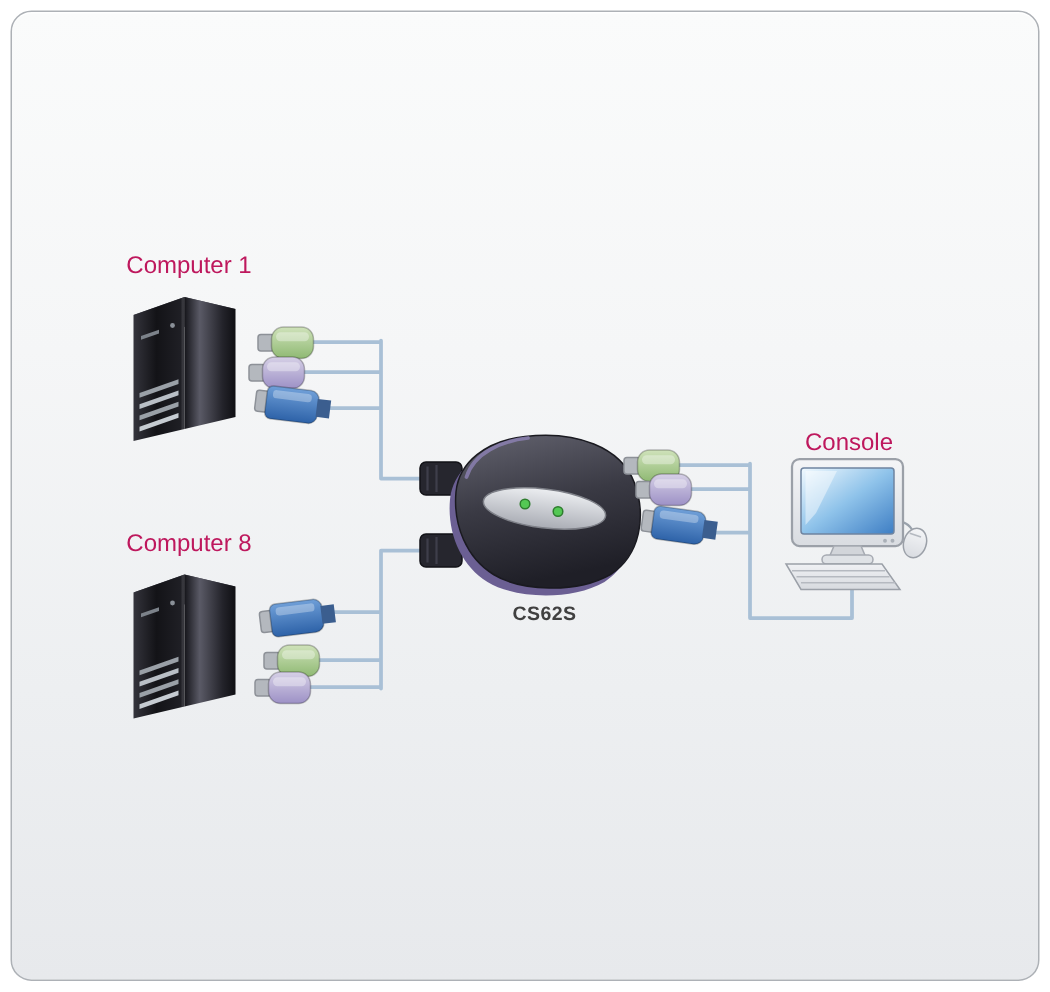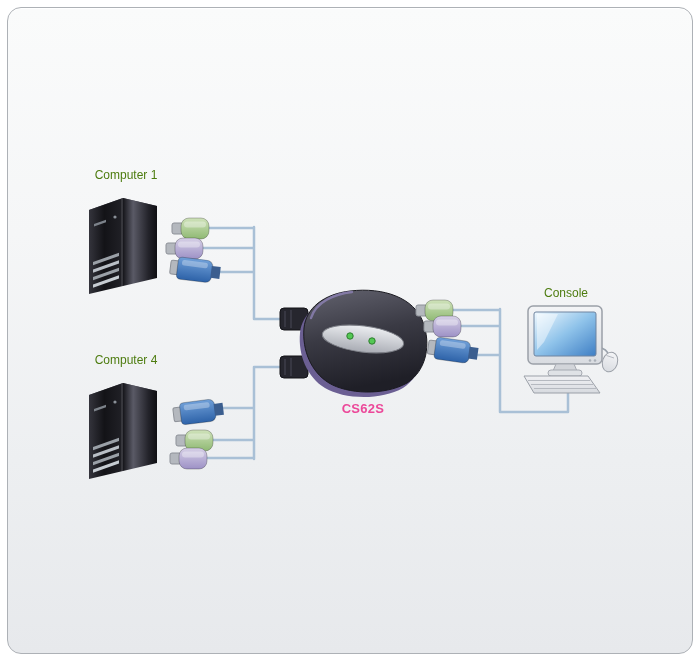--- a/index.html
+++ b/index.html
@@ -14,29 +14,29 @@
     position: absolute;
     left: 7px; top: 7px; right: 7px; bottom: 7px;
     border: 1px solid #adb1b6;
     border-radius: 14px;
     background: linear-gradient(180deg, #fafbfb 0%, #f5f6f7 35%, #edeff1 70%, #e7e9ec 100%);
     box-shadow: inset 0 1px 0 rgba(255,255,255,0.85);
   }
   svg.diagram { position: absolute; left: 0; top: 0; }
   .label {
     position: absolute;
-    font-size: 12px;
-    color: #4d7c0f;
+    font-size: 16px;
+    color: #be185d;
     text-align: center;
     line-height: 1.2;
   }
   .label.bold {
     font-weight: bold;
     font-size: 13px;
-    color: #ec4899;
+    color: #404040;
     letter-spacing: 0.3px;
   }
 </style>
 </head>
 <body>
 
 <div class="panel"></div>
 
 <svg class="diagram" width="700" height="661" viewBox="0 0 700 661">
   <defs>
@@ -186,17 +186,17 @@
     </g>
     <g>
       <ellipse cx="86" cy="62" rx="7.5" ry="10" transform="rotate(18 86 62)" fill="url(#gBezel)" stroke="#9ba0a8" stroke-width="1"></ellipse>
       <path d="M82.5,55.5 L90,58" stroke="#b5b9c0" stroke-width="1"></path>
     </g>
   </g>
 </svg>
 
 <div class="label" style="left:76px; top:168px; width:100px;">Computer 1</div>
 
-<div class="label" style="left:76px; top:353px; width:100px;">Computer 4</div>
+<div class="label" style="left:76px; top:353px; width:100px;">Computer 8</div>
 
 <div class="label bold" style="left:310px; top:401px; width:106px;">CS62S</div>
 
 <div class="label" style="left:524px; top:286px; width:84px;text-align:center;">Console</div>
 
 </body></html>

